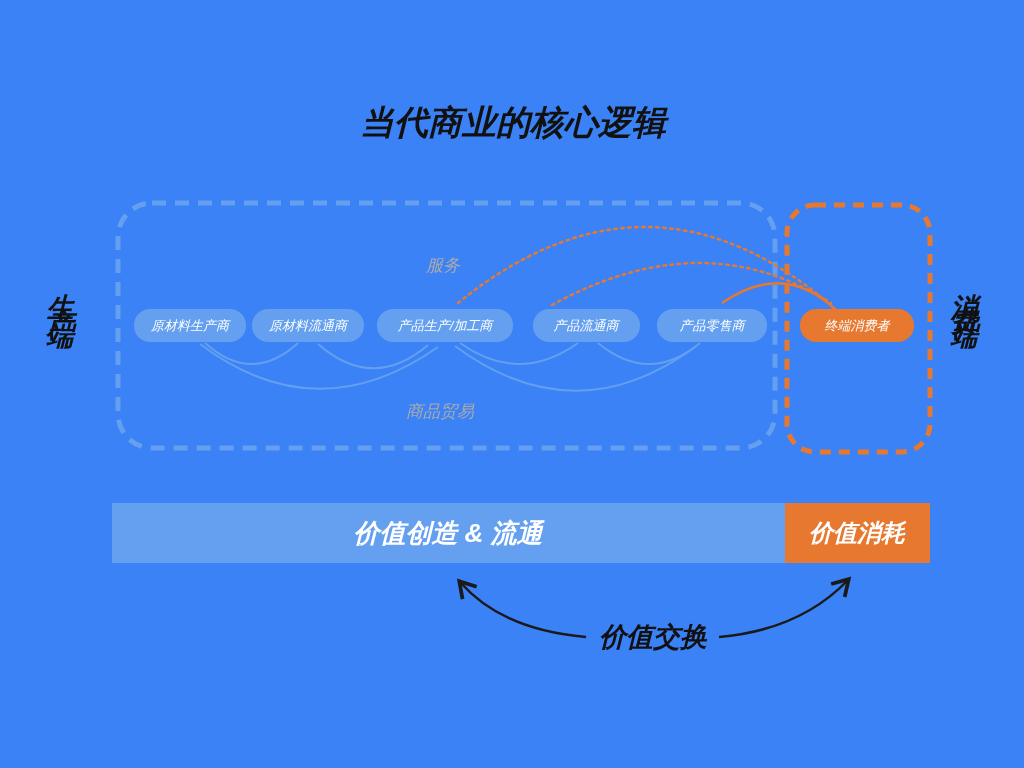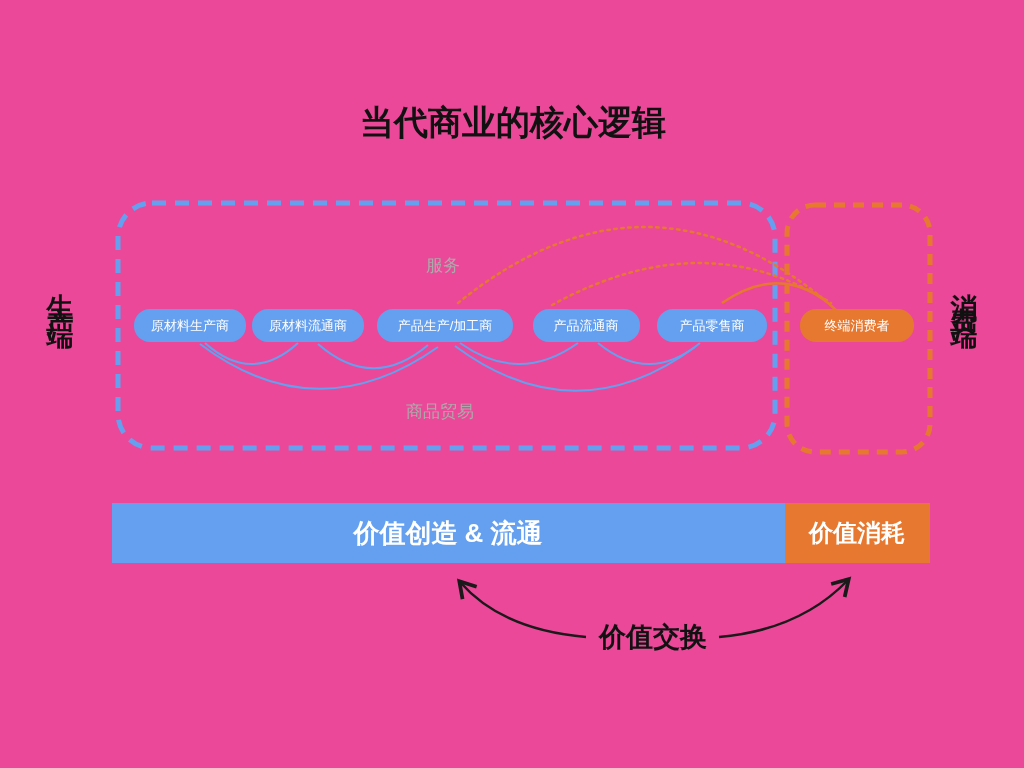--- a/index.html
+++ b/index.html
@@ -1,22 +1,23 @@
 <!DOCTYPE html>
 <html><head>
 <meta charset="utf-8">
 <style>
   html, body { margin: 0; padding: 0; background: #ffffff; }
   .stage {
     position: relative;
     width: 1024px;
     height: 768px;
-    background: #ec4899;
+    background: #3b82f6;
     overflow: hidden;
     font-family: "Liberation Sans", "DejaVu Sans", sans-serif;
+    font-style: italic;
   }
   svg { position: absolute; left: 0; top: 0; }
   svg text { font-family: "Liberation Sans", "DejaVu Sans", sans-serif; }
   .title-text { font-size: 34px; font-weight: bold; fill: #111111; }
   .zone-border { fill: none; stroke-width: 5; }
   .zone-label { font-size: 17px; fill: #ABABAB; }
   .pill-text { font-size: 13px; fill: #ffffff; }
   .trade-arc { fill: none; stroke-width: 2; }
   .service-arc { fill: none; stroke-width: 2.5; }
   .service-arc.dotted { stroke-dasharray: 2.5 4.5; stroke-linecap: round; }

